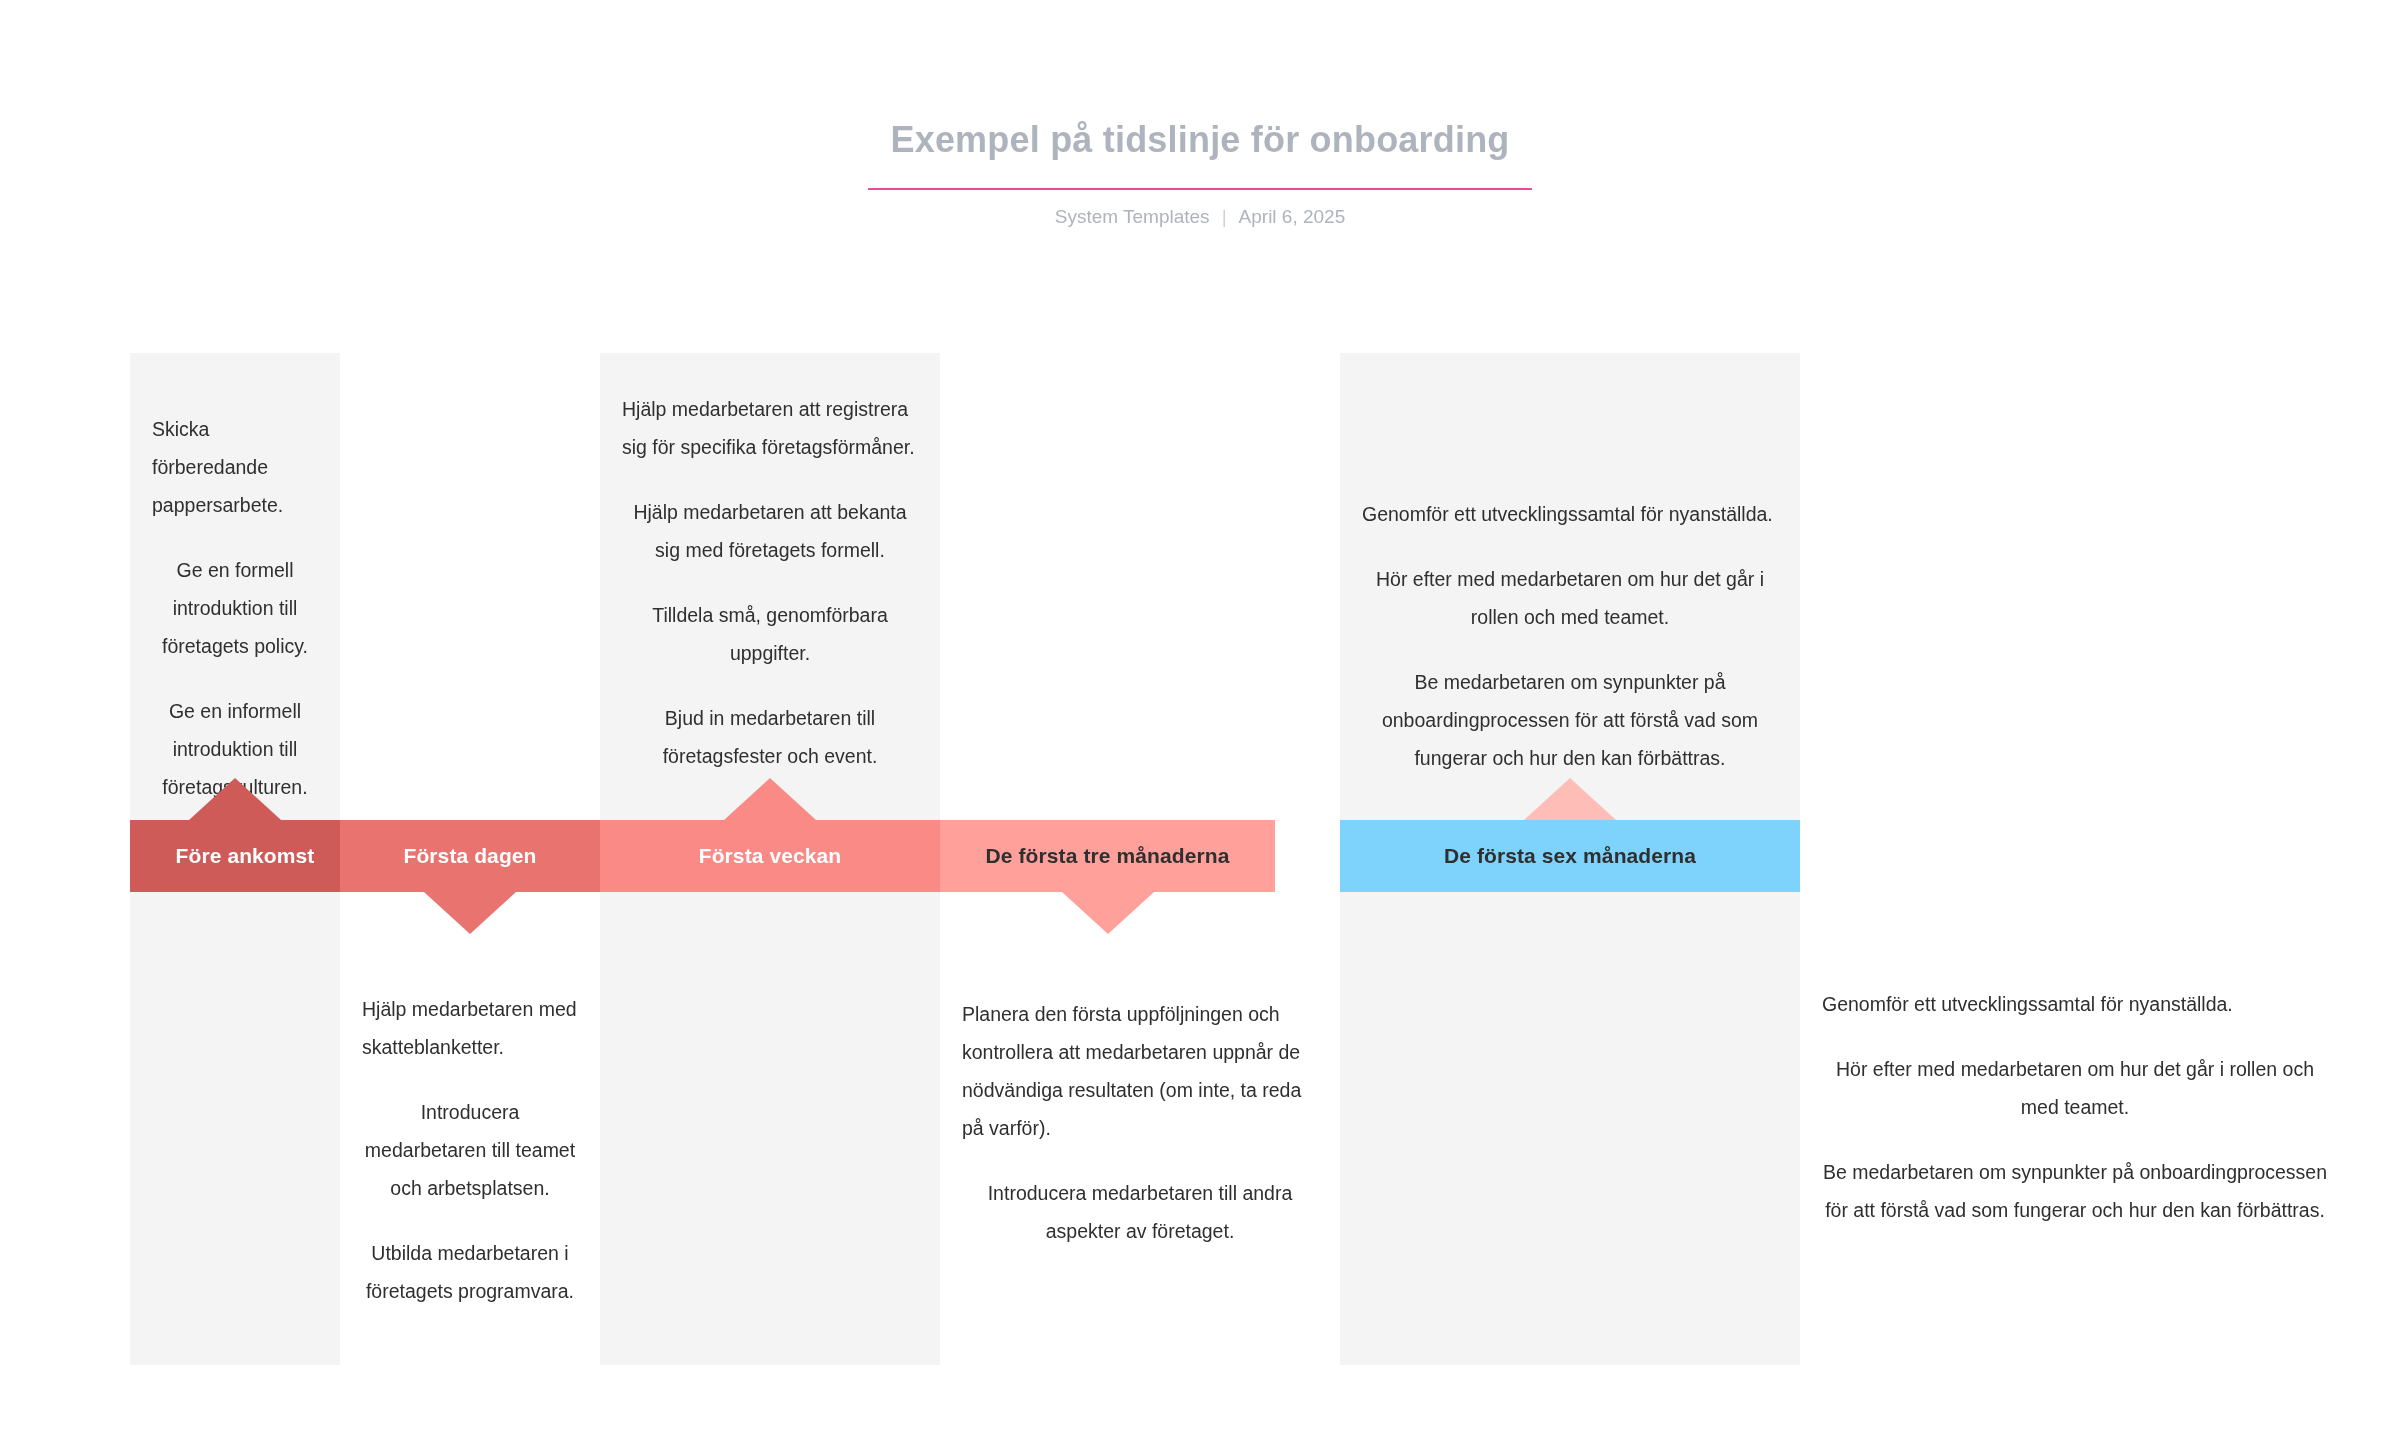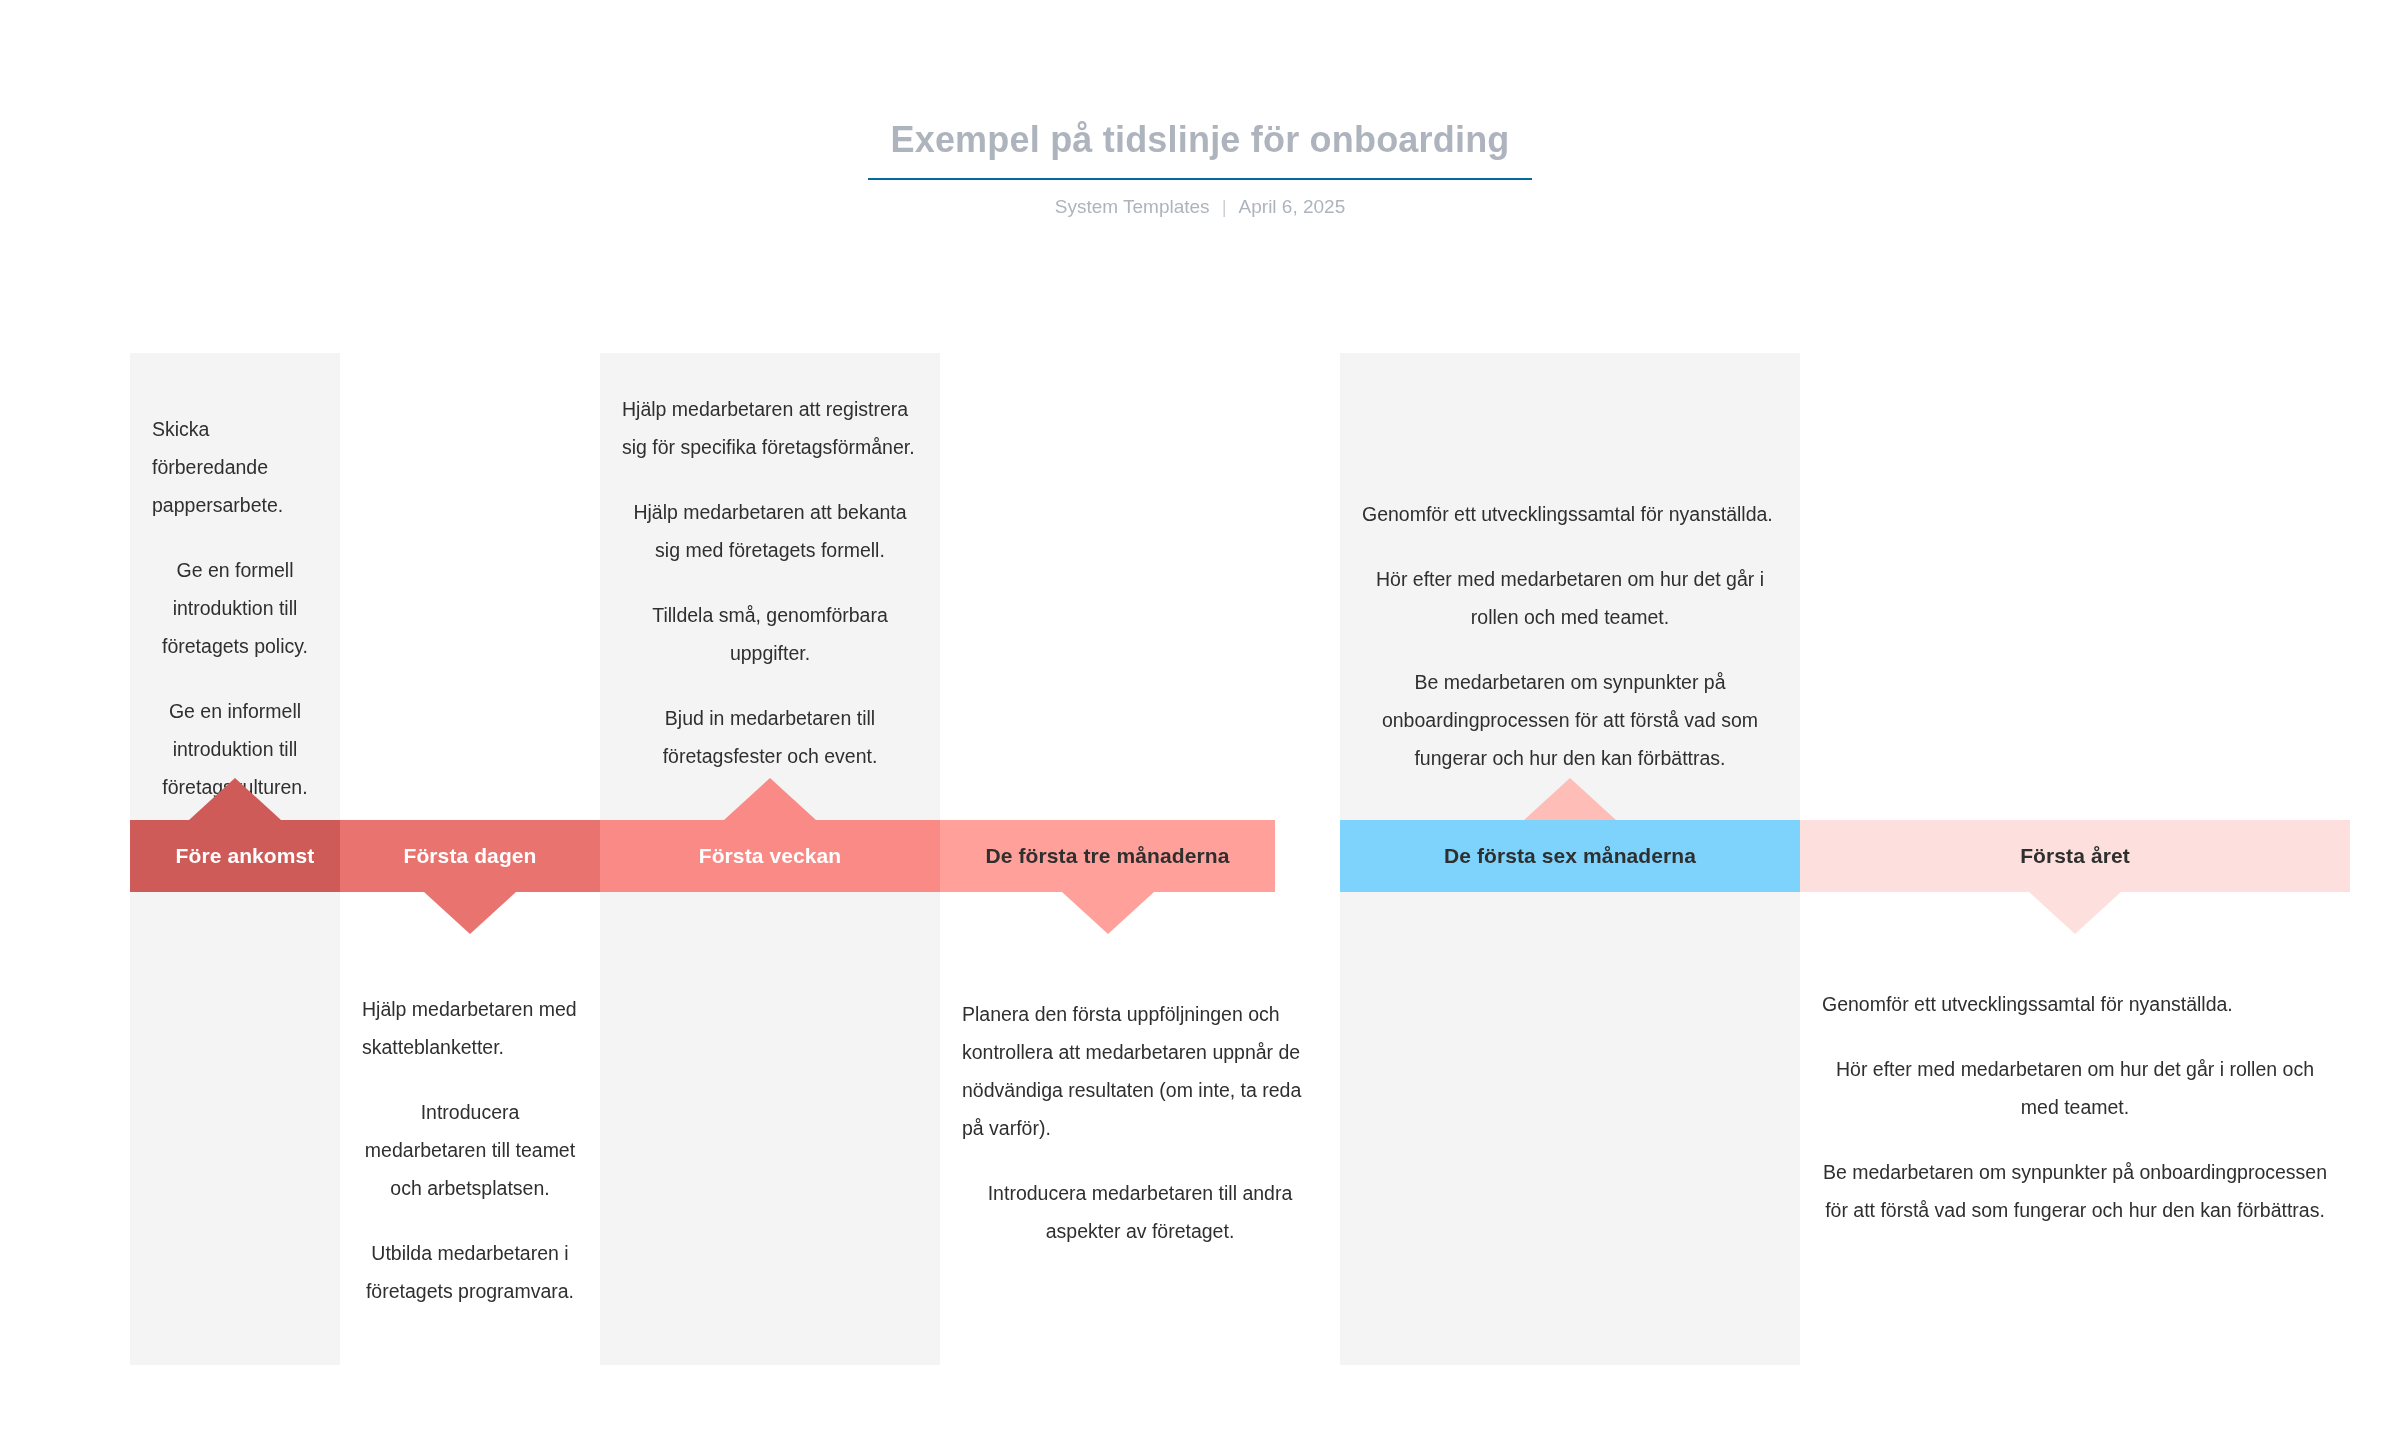--- a/index.html
+++ b/index.html
@@ -27,22 +27,22 @@
     width: 2400px;
     text-align: center;
   }
 
   .title {
     display: inline-block;
     font-size: 36px;
     font-weight: bold;
     color: #aeb4bd;
     letter-spacing: 0.2px;
-    padding: 0 22px 18px 22px;
-    border-bottom: 2px solid #0369a1;
+    padding: 0 22px 28px 22px;
+    border-bottom: 2px solid #ec4899;
     line-height: 1.1;
   }
 
   .subtitle {
     margin-top: 16px;
     font-size: 19px;
     color: #aeb4bd;
     font-weight: normal;
   }
 
@@ -200,19 +200,15 @@
         <span class="bar-label" style="color: rgb(47, 47, 47);">De första sex månaderna</span>
         <div class="arrow up" style="border-bottom: 42px solid rgb(255, 189, 184);"></div>
       </div>
       <div class="col" style="left: 1800px; width: 550px;">
         <div class="block" style="top: 985px;">
           <div class="para left">Genomför ett utvecklingssamtal för nyanställda.</div>
           <div class="para center">Hör efter med medarbetaren om hur det går i rollen och med teamet.</div>
           <div class="para center">Be medarbetaren om synpunkter på onboardingprocessen för att förstå vad som fungerar och hur den kan förbättras.</div>
         </div>
       </div>
-      <div class="bar" style="left: 1800px; width: 550px; background: rgb(253, 224, 221);">
-        <span class="bar-label" style="color: rgb(47, 47, 47);">Första året</span>
-        <div class="arrow down" style="border-top: 42px solid rgb(253, 224, 221);"></div>
-      </div>
     </div>
 
 </div>
 
 </body></html>

